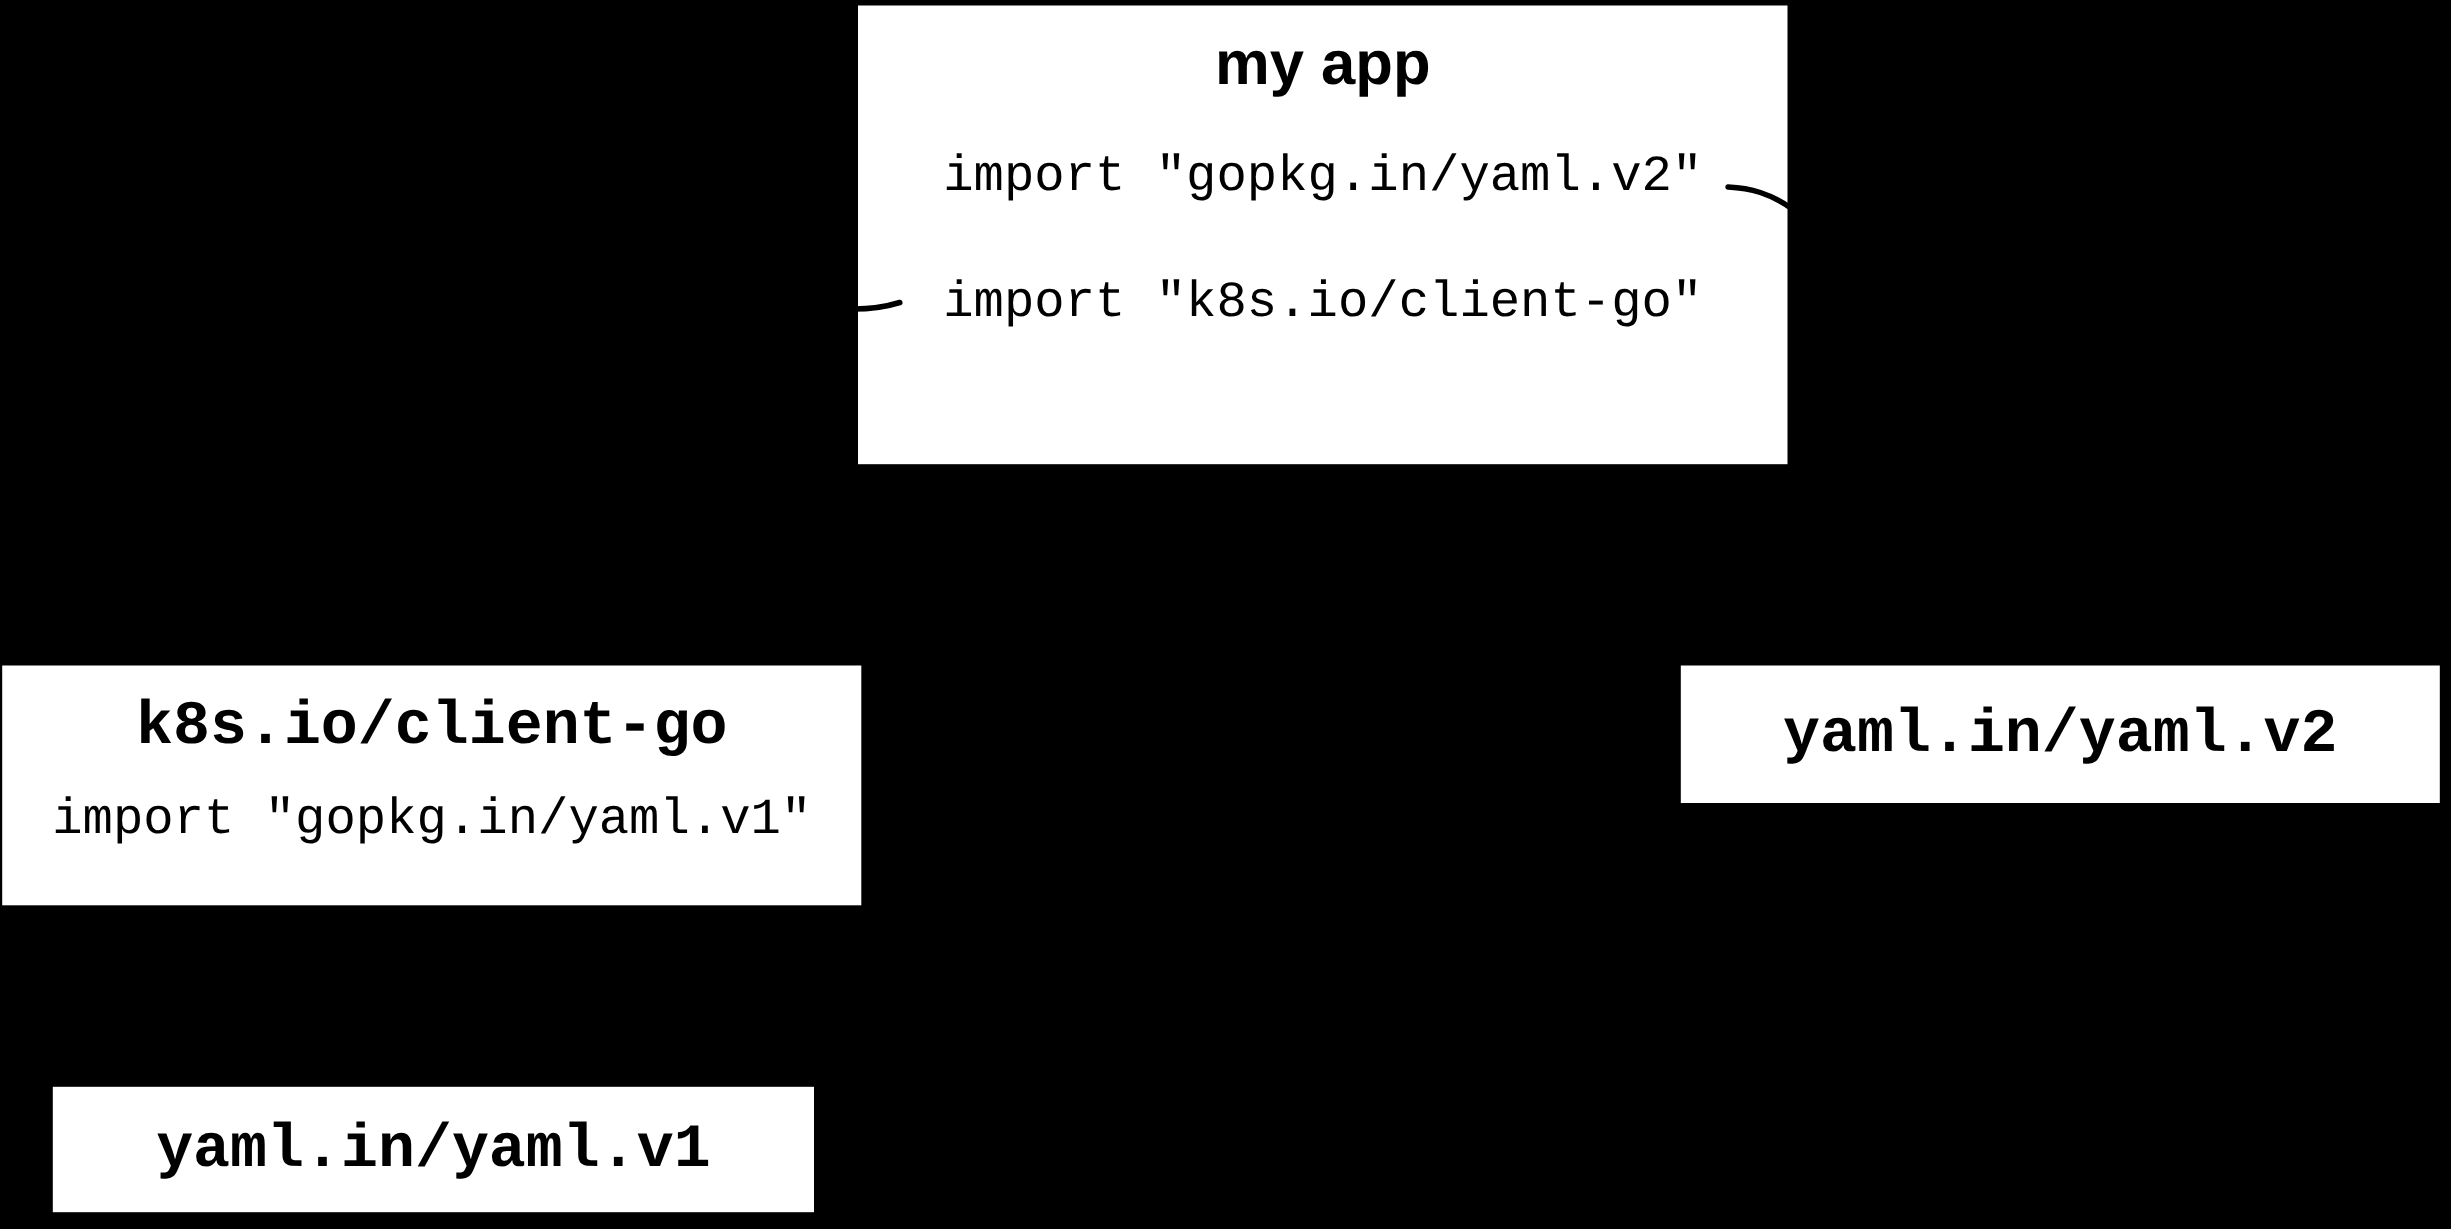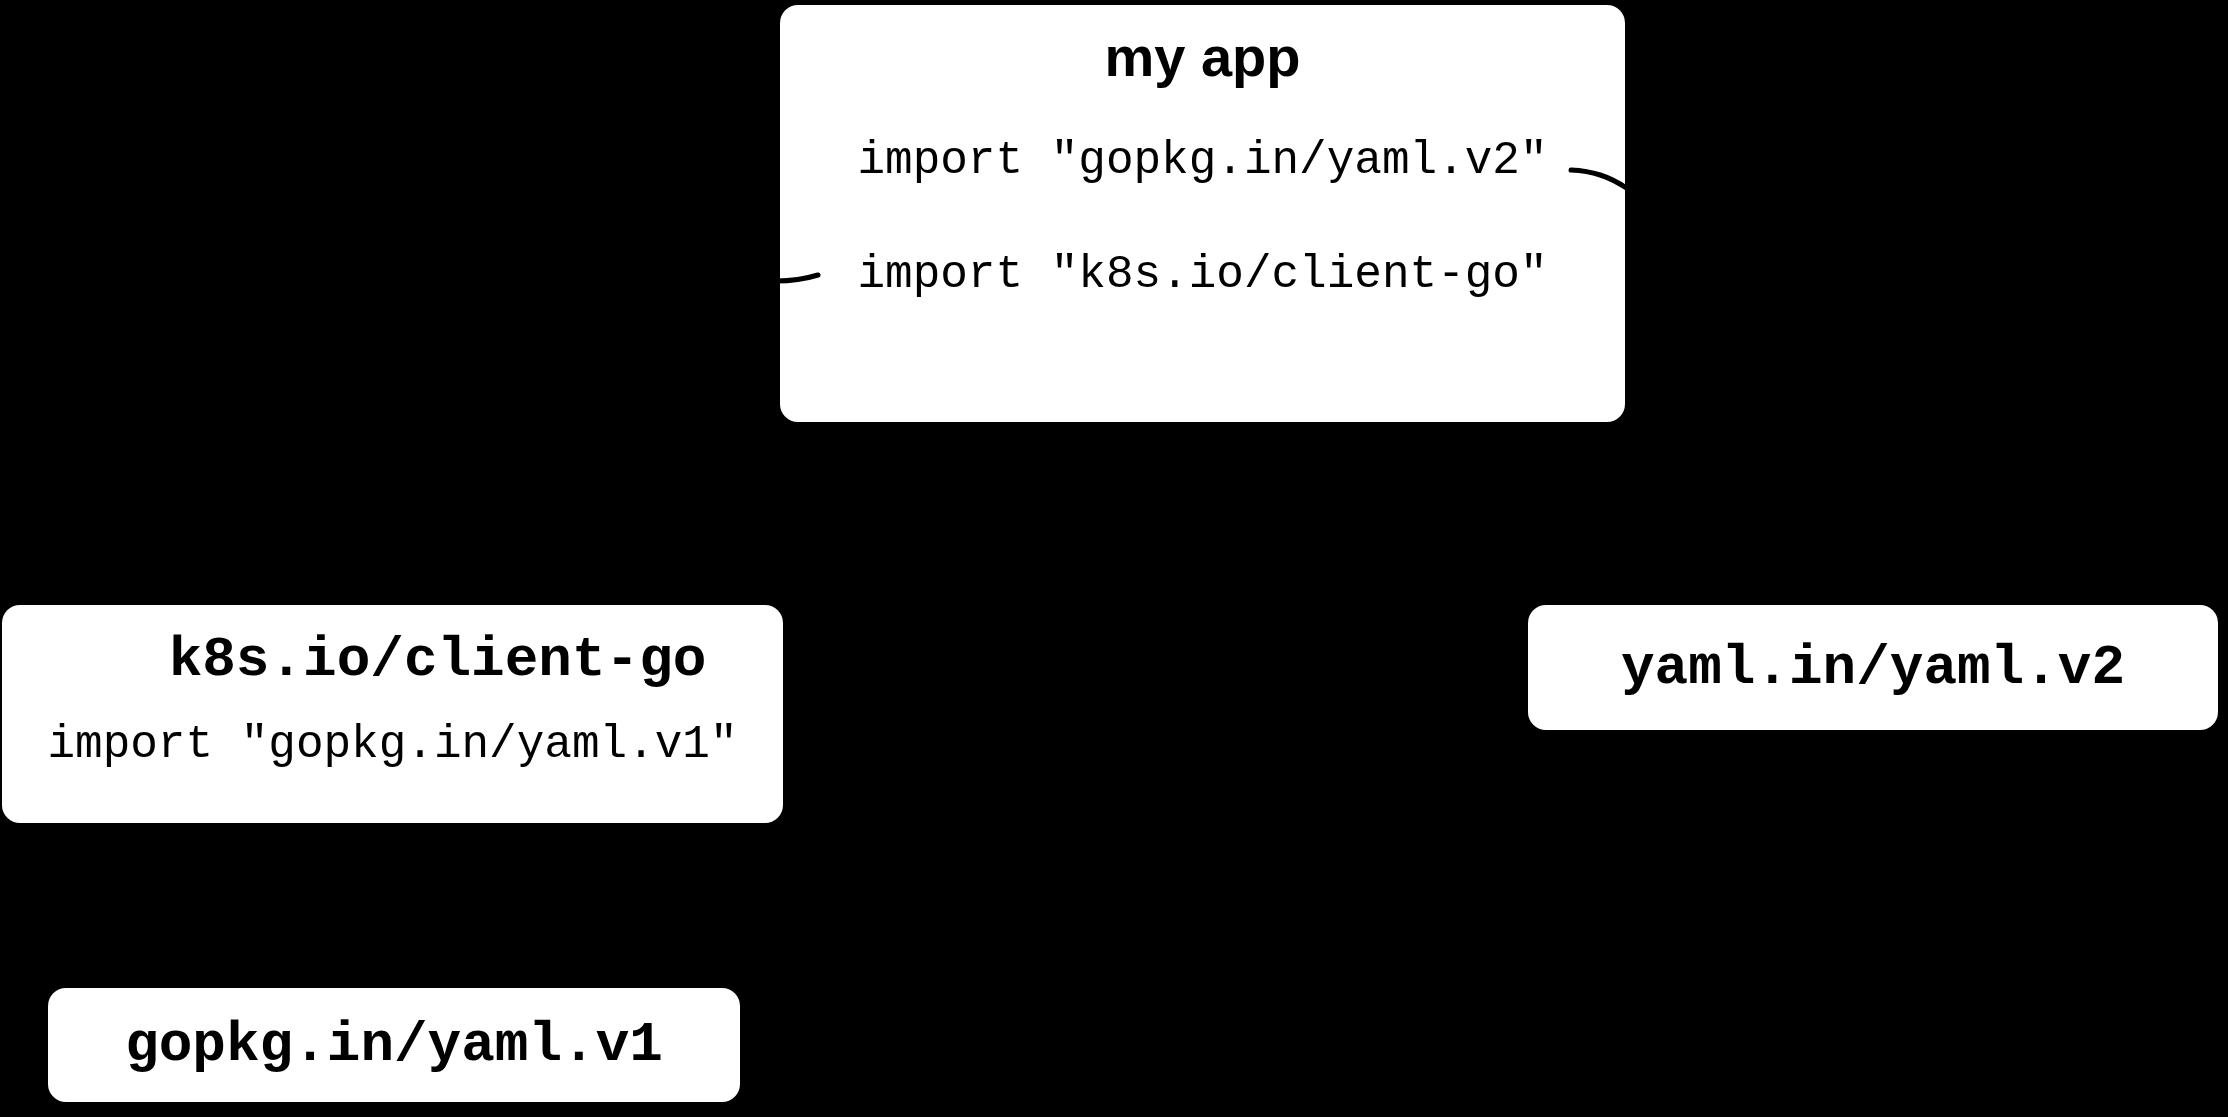--- a/index.html
+++ b/index.html
@@ -12,21 +12,20 @@
     width: 2228px;
     height: 1117px;
     background: #000000;
     overflow: hidden;
   }
   .node {
     position: absolute;
     background: #ffffff;
     color: #000000;
     z-index: 1;
-    border-radius: 18px;
   }
   .node-title-sans {
     position: absolute;
     left: 0;
     width: 100%;
     text-align: center;
     font-family: "Liberation Sans", sans-serif;
     font-weight: bold;
     font-size: 56px;
     line-height: 1;
@@ -52,21 +51,21 @@
     white-space: pre;
   }
   
   #box-my-app   { left: 780px;  top: 5px;   width: 845px; height: 417px; }
   #box-my-app .node-title-sans { top: 24px; }
   #box-my-app .import-1 { top: 133px; }
   #box-my-app .import-2 { top: 247px; }
 
   
   #box-client-go { left: 2px;   top: 605px; width: 781px; height: 218px; }
-  #box-client-go .node-title-mono { position: absolute; left: 0; width: 100%; top: 27px; padding-left: 45px; }
+  #box-client-go .node-title-mono { position: absolute; left: 0; width: 100%; top: 27px; }
   #box-client-go .import-1 { top: 117px; }
 
   
   #box-yaml-v2 { left: 1528px; top: 605px; width: 690px; height: 125px;
                  display: flex; align-items: center; justify-content: center; }
 
   
   #box-yaml-v1 { left: 48px;   top: 988px; width: 692px; height: 114px;
                  display: flex; align-items: center; justify-content: center; }
 
@@ -94,21 +93,21 @@
   <div class="node" id="box-client-go">
     <div class="node-title-mono">k8s.io/client-go</div>
     <div class="import-line import-1">import "gopkg.in/yaml.v1"</div>
   </div>
 
   <div class="node" id="box-yaml-v2">
     <div class="node-title-mono">yaml.in/yaml.v2</div>
   </div>
 
   <div class="node" id="box-yaml-v1">
-    <div class="node-title-mono">gopkg.in/yaml.v1</div>
+    <div class="node-title-mono">yaml.in/yaml.v1</div>
   </div>
 
   <svg id="connector-overlay" viewBox="0 0 2228 1117" xmlns="http://www.w3.org/2000/svg">
     <path d="M 1571 170 C 1592 171, 1609 176, 1628 189" fill="none" stroke="#000000" stroke-width="5" stroke-linecap="round"></path>
     <path d="M 776 281 C 792 281, 805 279, 818 275" fill="none" stroke="#000000" stroke-width="5" stroke-linecap="round"></path>
   </svg>
 
 </div>
 
 </body></html>

